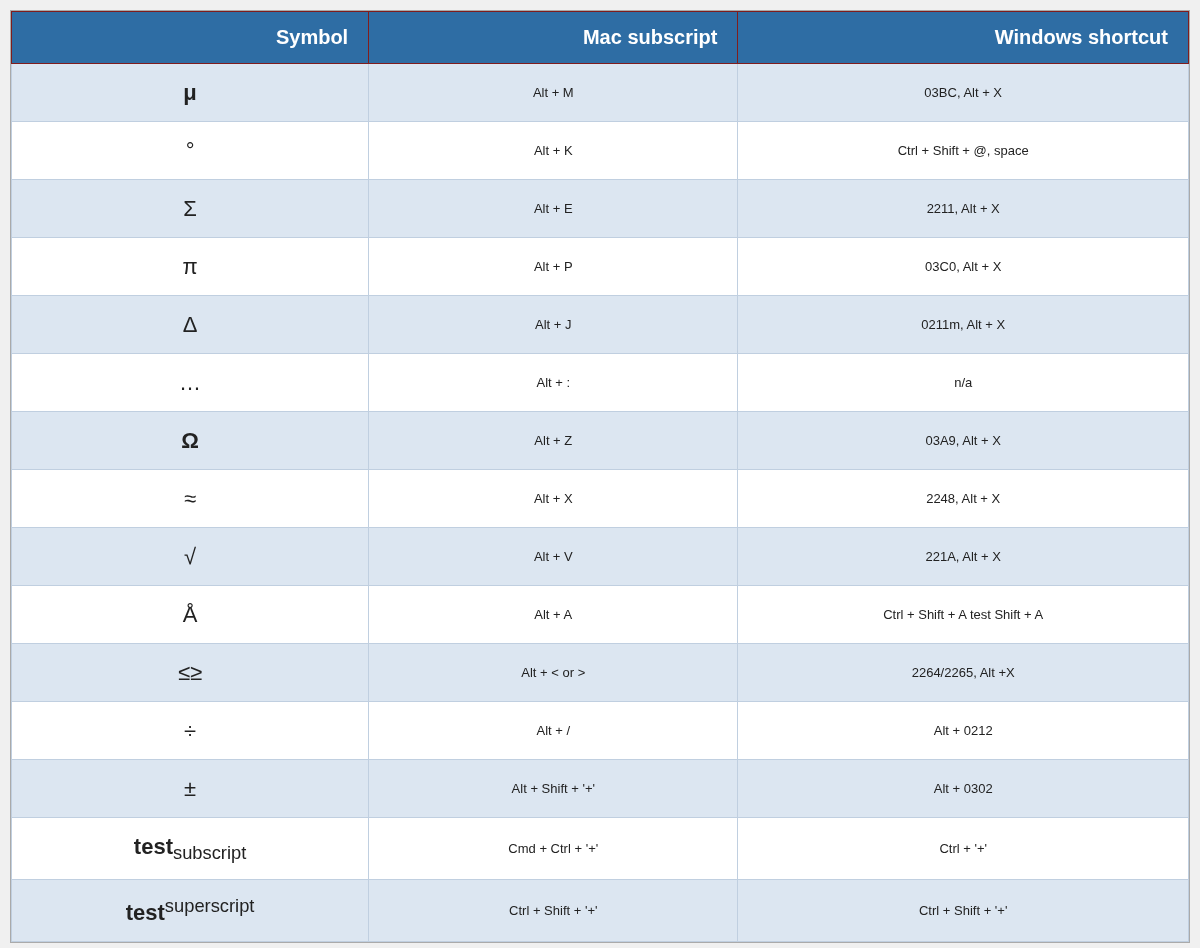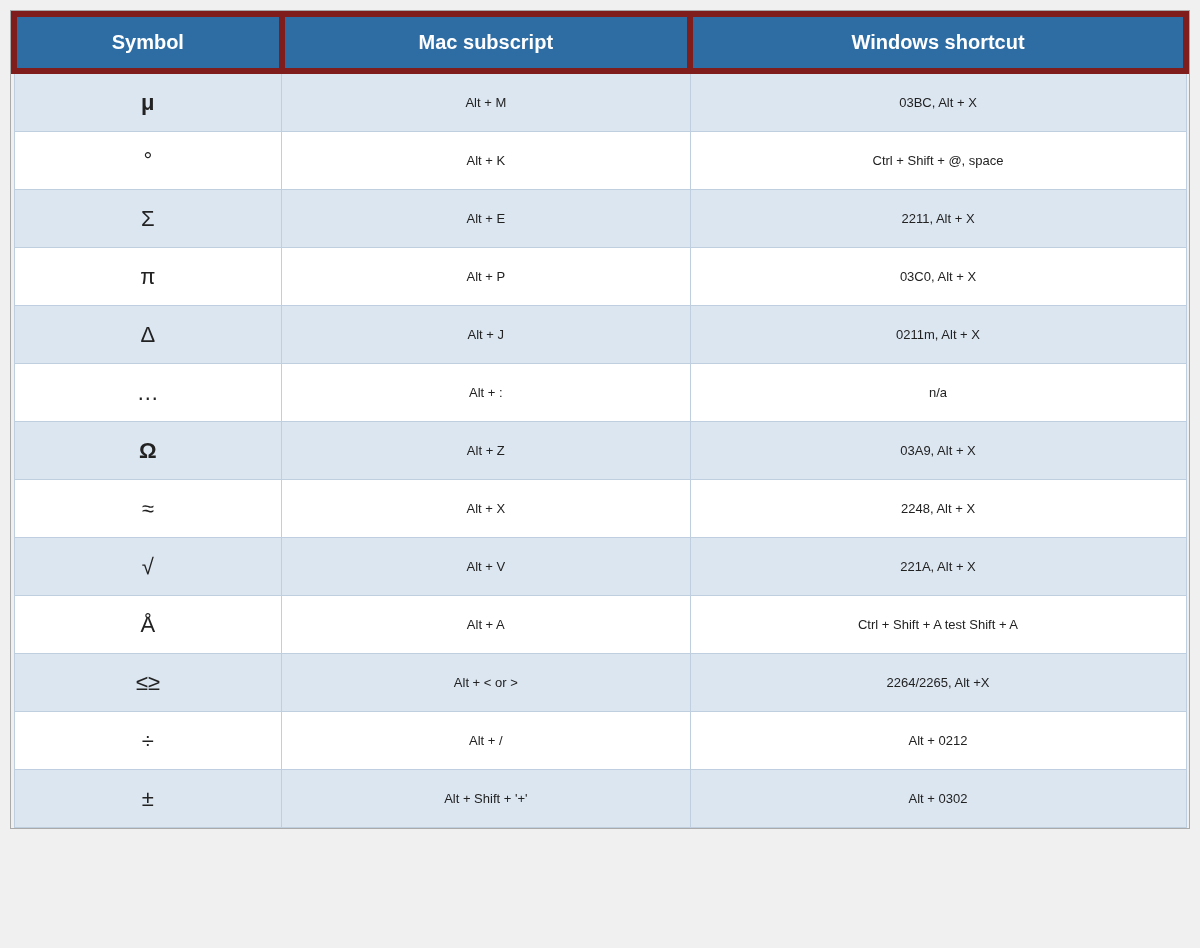--- a/index.html
+++ b/index.html
@@ -32,22 +32,22 @@
 
     thead tr {
       background-color: #2e6da4;
     }
 
     thead th {
       color: #ffffff;
       font-weight: bold;
       font-size: 20px;
       padding: 14px 20px;
-      text-align: center;
-      border: 6px solid #7f1d1d;
+      text-align: right;
+      border: 1px solid #7f1d1d;
     }
 
     tbody tr:nth-child(odd) {
       background-color: #dce6f1;
     }
 
     tbody tr:nth-child(even) {
       background-color: #ffffff;
     }
 
@@ -136,15 +136,25 @@
         <tr>
           <td>÷</td>
           <td>Alt + /</td>
           <td>Alt + 0212</td>
         </tr>
         <tr>
           <td>±</td>
           <td>Alt + Shift + '+'</td>
           <td>Alt + 0302</td>
         </tr>
+        <tr>
+          <td><strong>test</strong><sub>subscript</sub></td>
+          <td>Cmd + Ctrl + '+'</td>
+          <td>Ctrl + '+'</td>
+        </tr>
+        <tr>
+          <td><strong>test</strong><sup>superscript</sup></td>
+          <td>Ctrl + Shift + '+'</td>
+          <td>Ctrl + Shift + '+'</td>
+        </tr>
       </tbody>
   </table>
 </div>
 
 </body></html>

